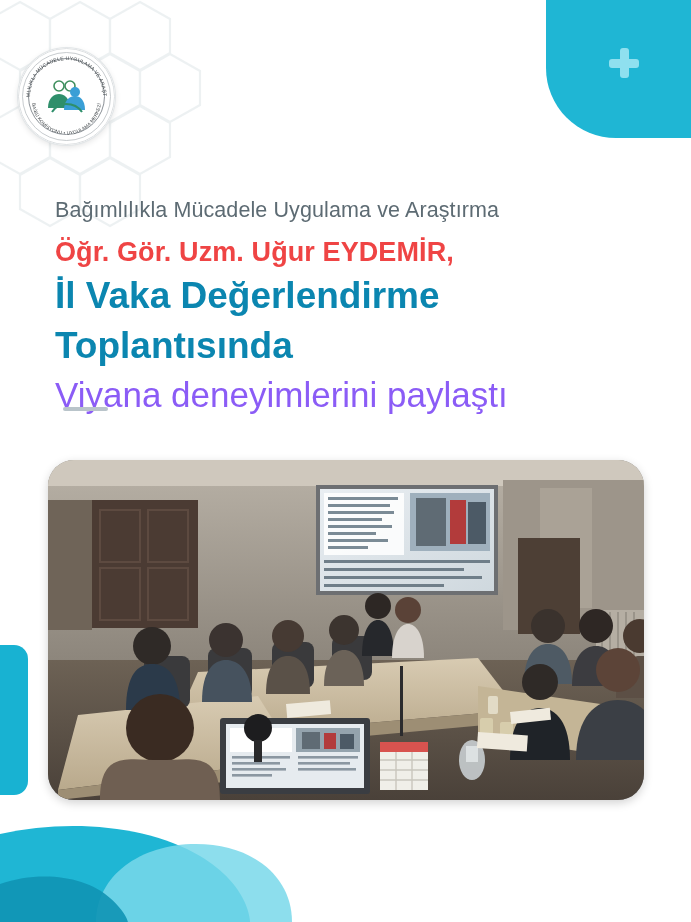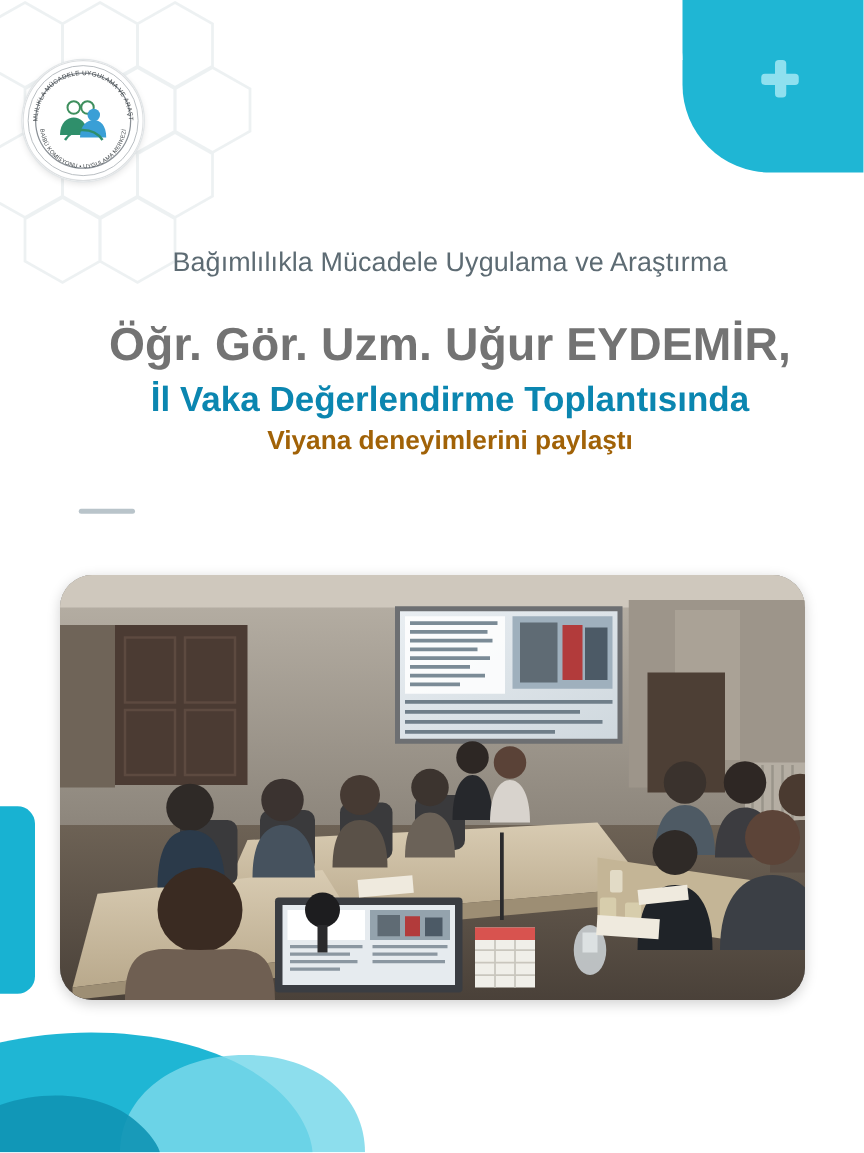--- a/index.html
+++ b/index.html
@@ -117,48 +117,47 @@
     overflow: hidden;
   }
   .logo svg { display: block; }
 
   
   .headline {
     position: absolute;
     left: 55px;
     top: 196px;
     width: 610px;
-    text-align: center;
   }
   .kicker {
     font-size: 21.5px;
     line-height: 1.34;
     color: #5d6b73;
     font-weight: 400;
     letter-spacing: 0.1px;
   }
   .title-main {
-    margin-top: 26px;
-    font-size: 37px;
+    margin-top: 9px;
+    font-size: 27px;
     line-height: 1.36;
-    color: #737373;
+    color: #ef4444;
     font-weight: bold;
     letter-spacing: 0.1px;
   }
   .title-line2 {
-    font-size: 28px;
+    font-size: 37px;
     line-height: 1.36;
     color: #0b86b0;
     font-weight: bold;
   }
   .title-line3 {
-    font-size: 21px;
+    font-size: 35px;
     line-height: 1.36;
-    color: #a16207;
-    font-weight: bold;
+    color: #8b5cf6;
+    font-weight: normal;
   }
   .rule {
     position: absolute;
     left: 63px;
     top: 407px;
     width: 45px;
     height: 4px;
     background: #b9c4ca;
     border-radius: 2px;
   }

